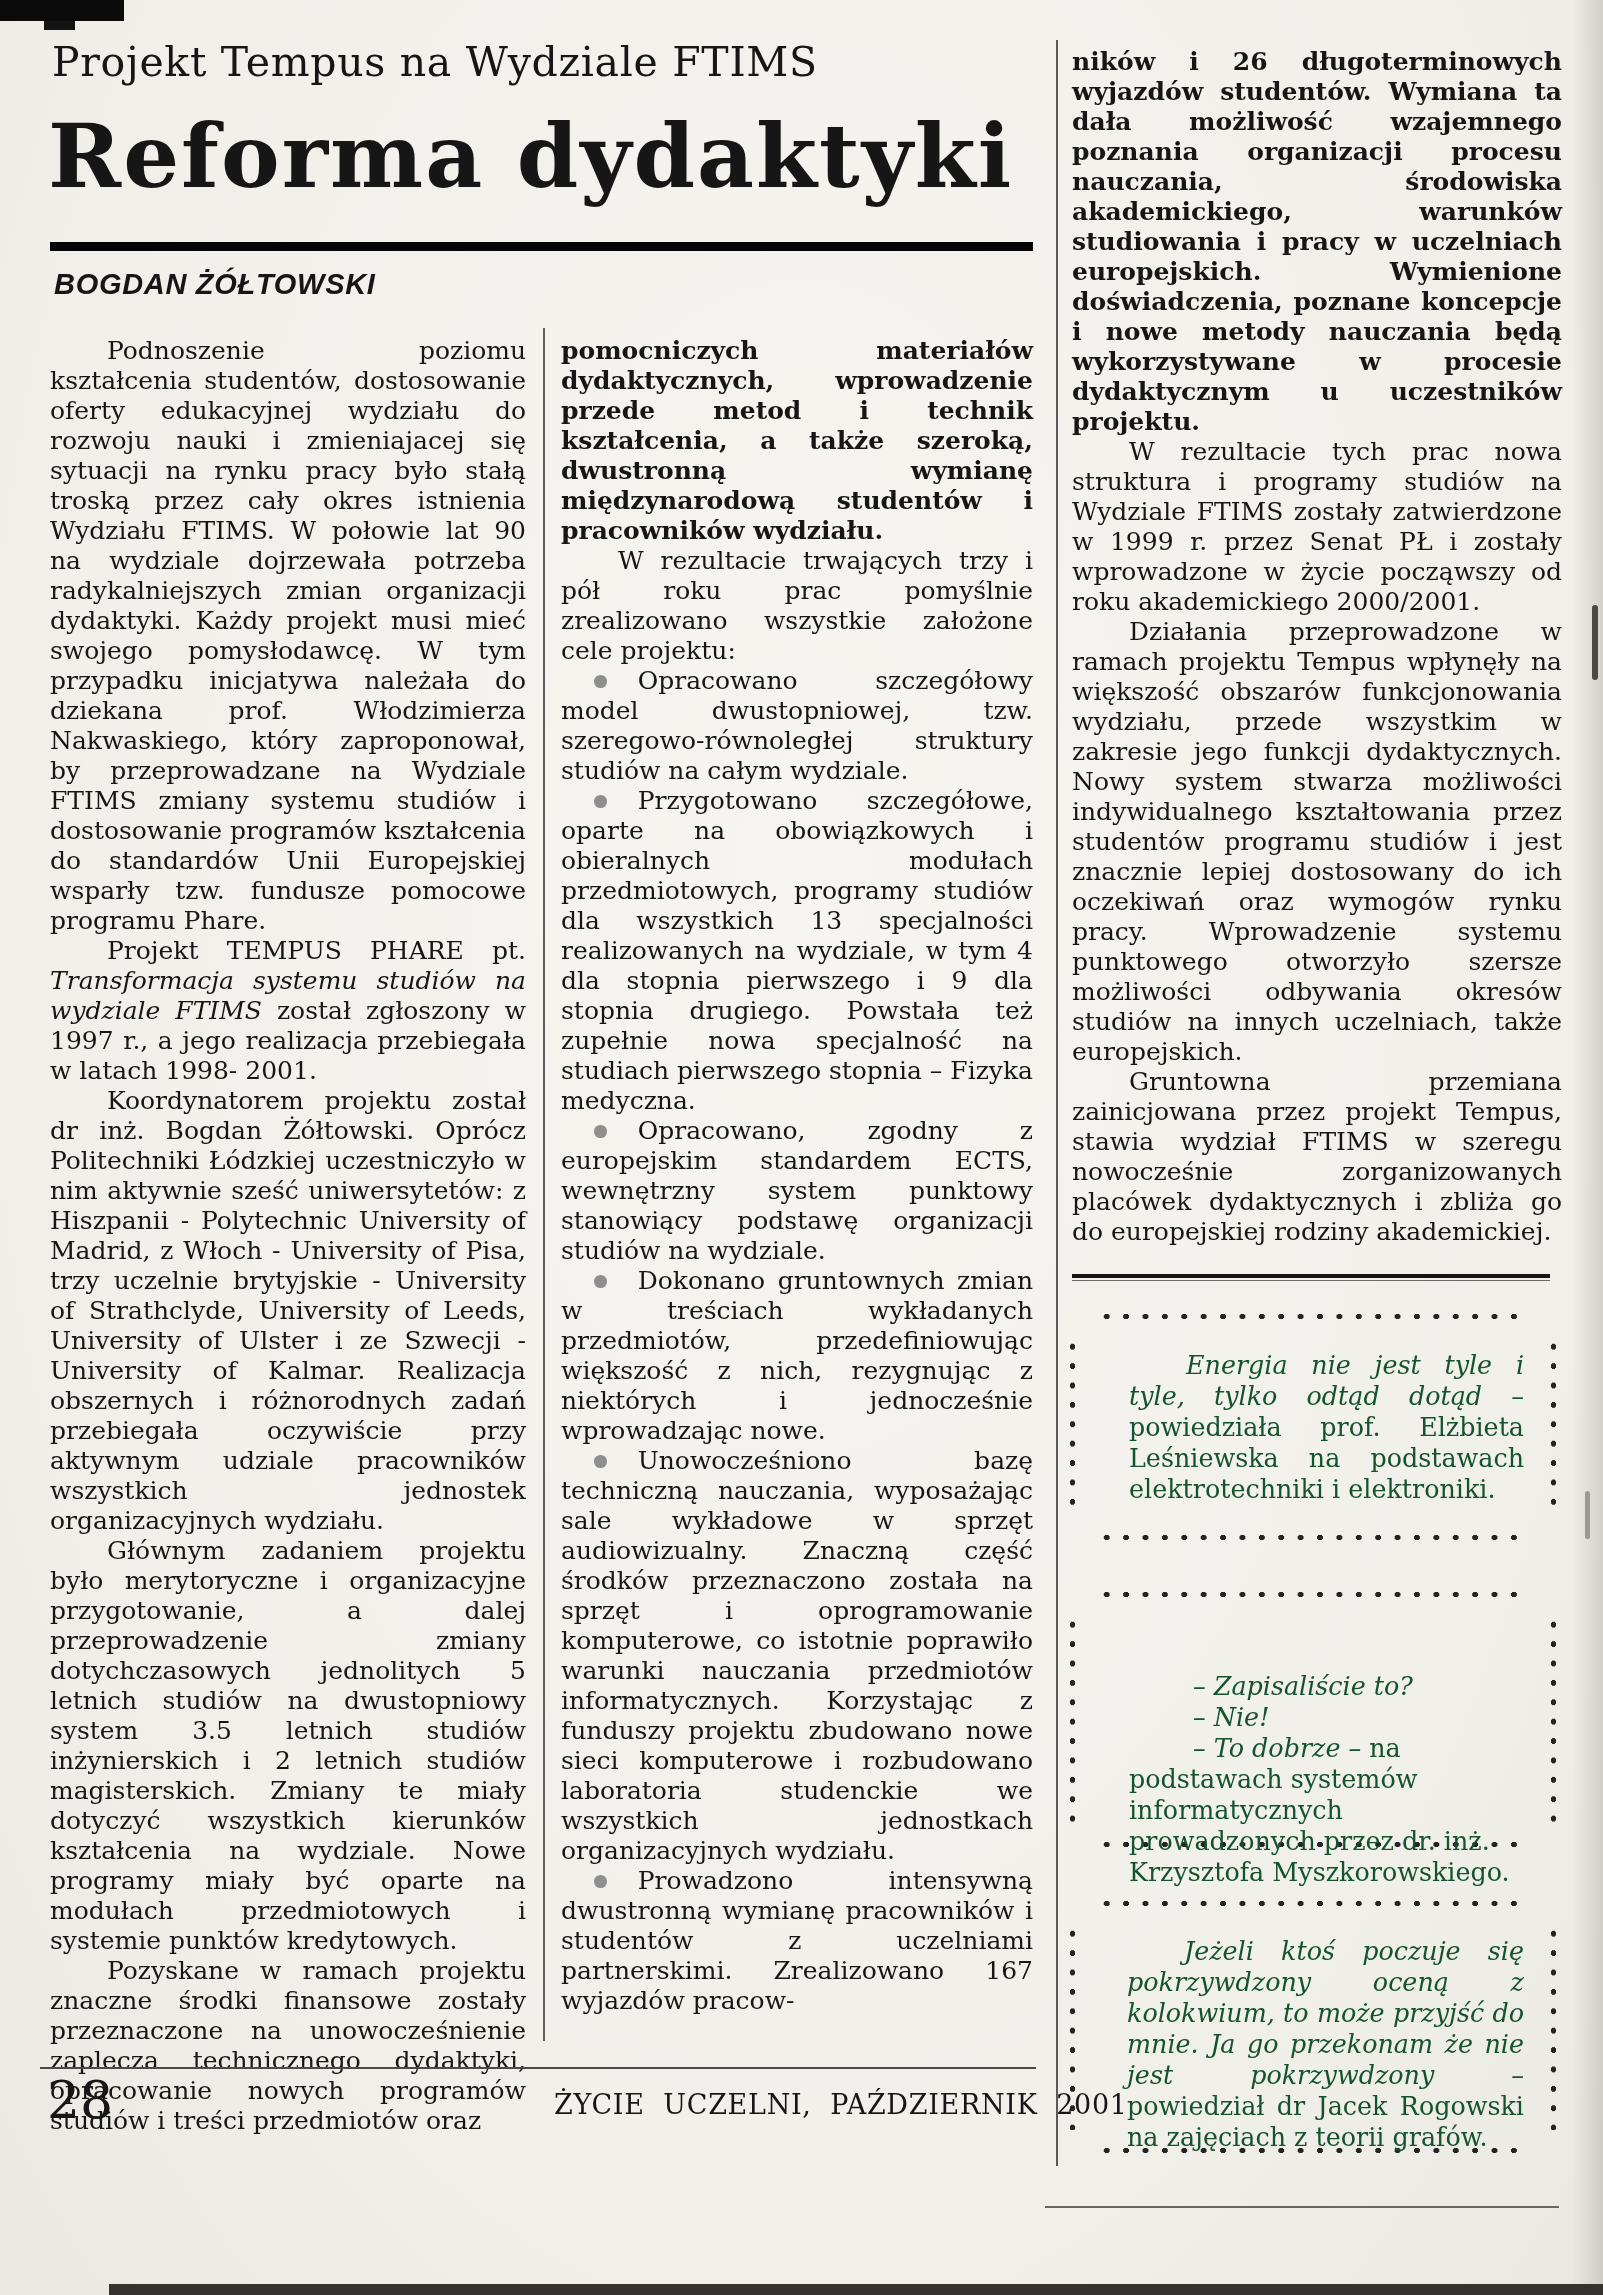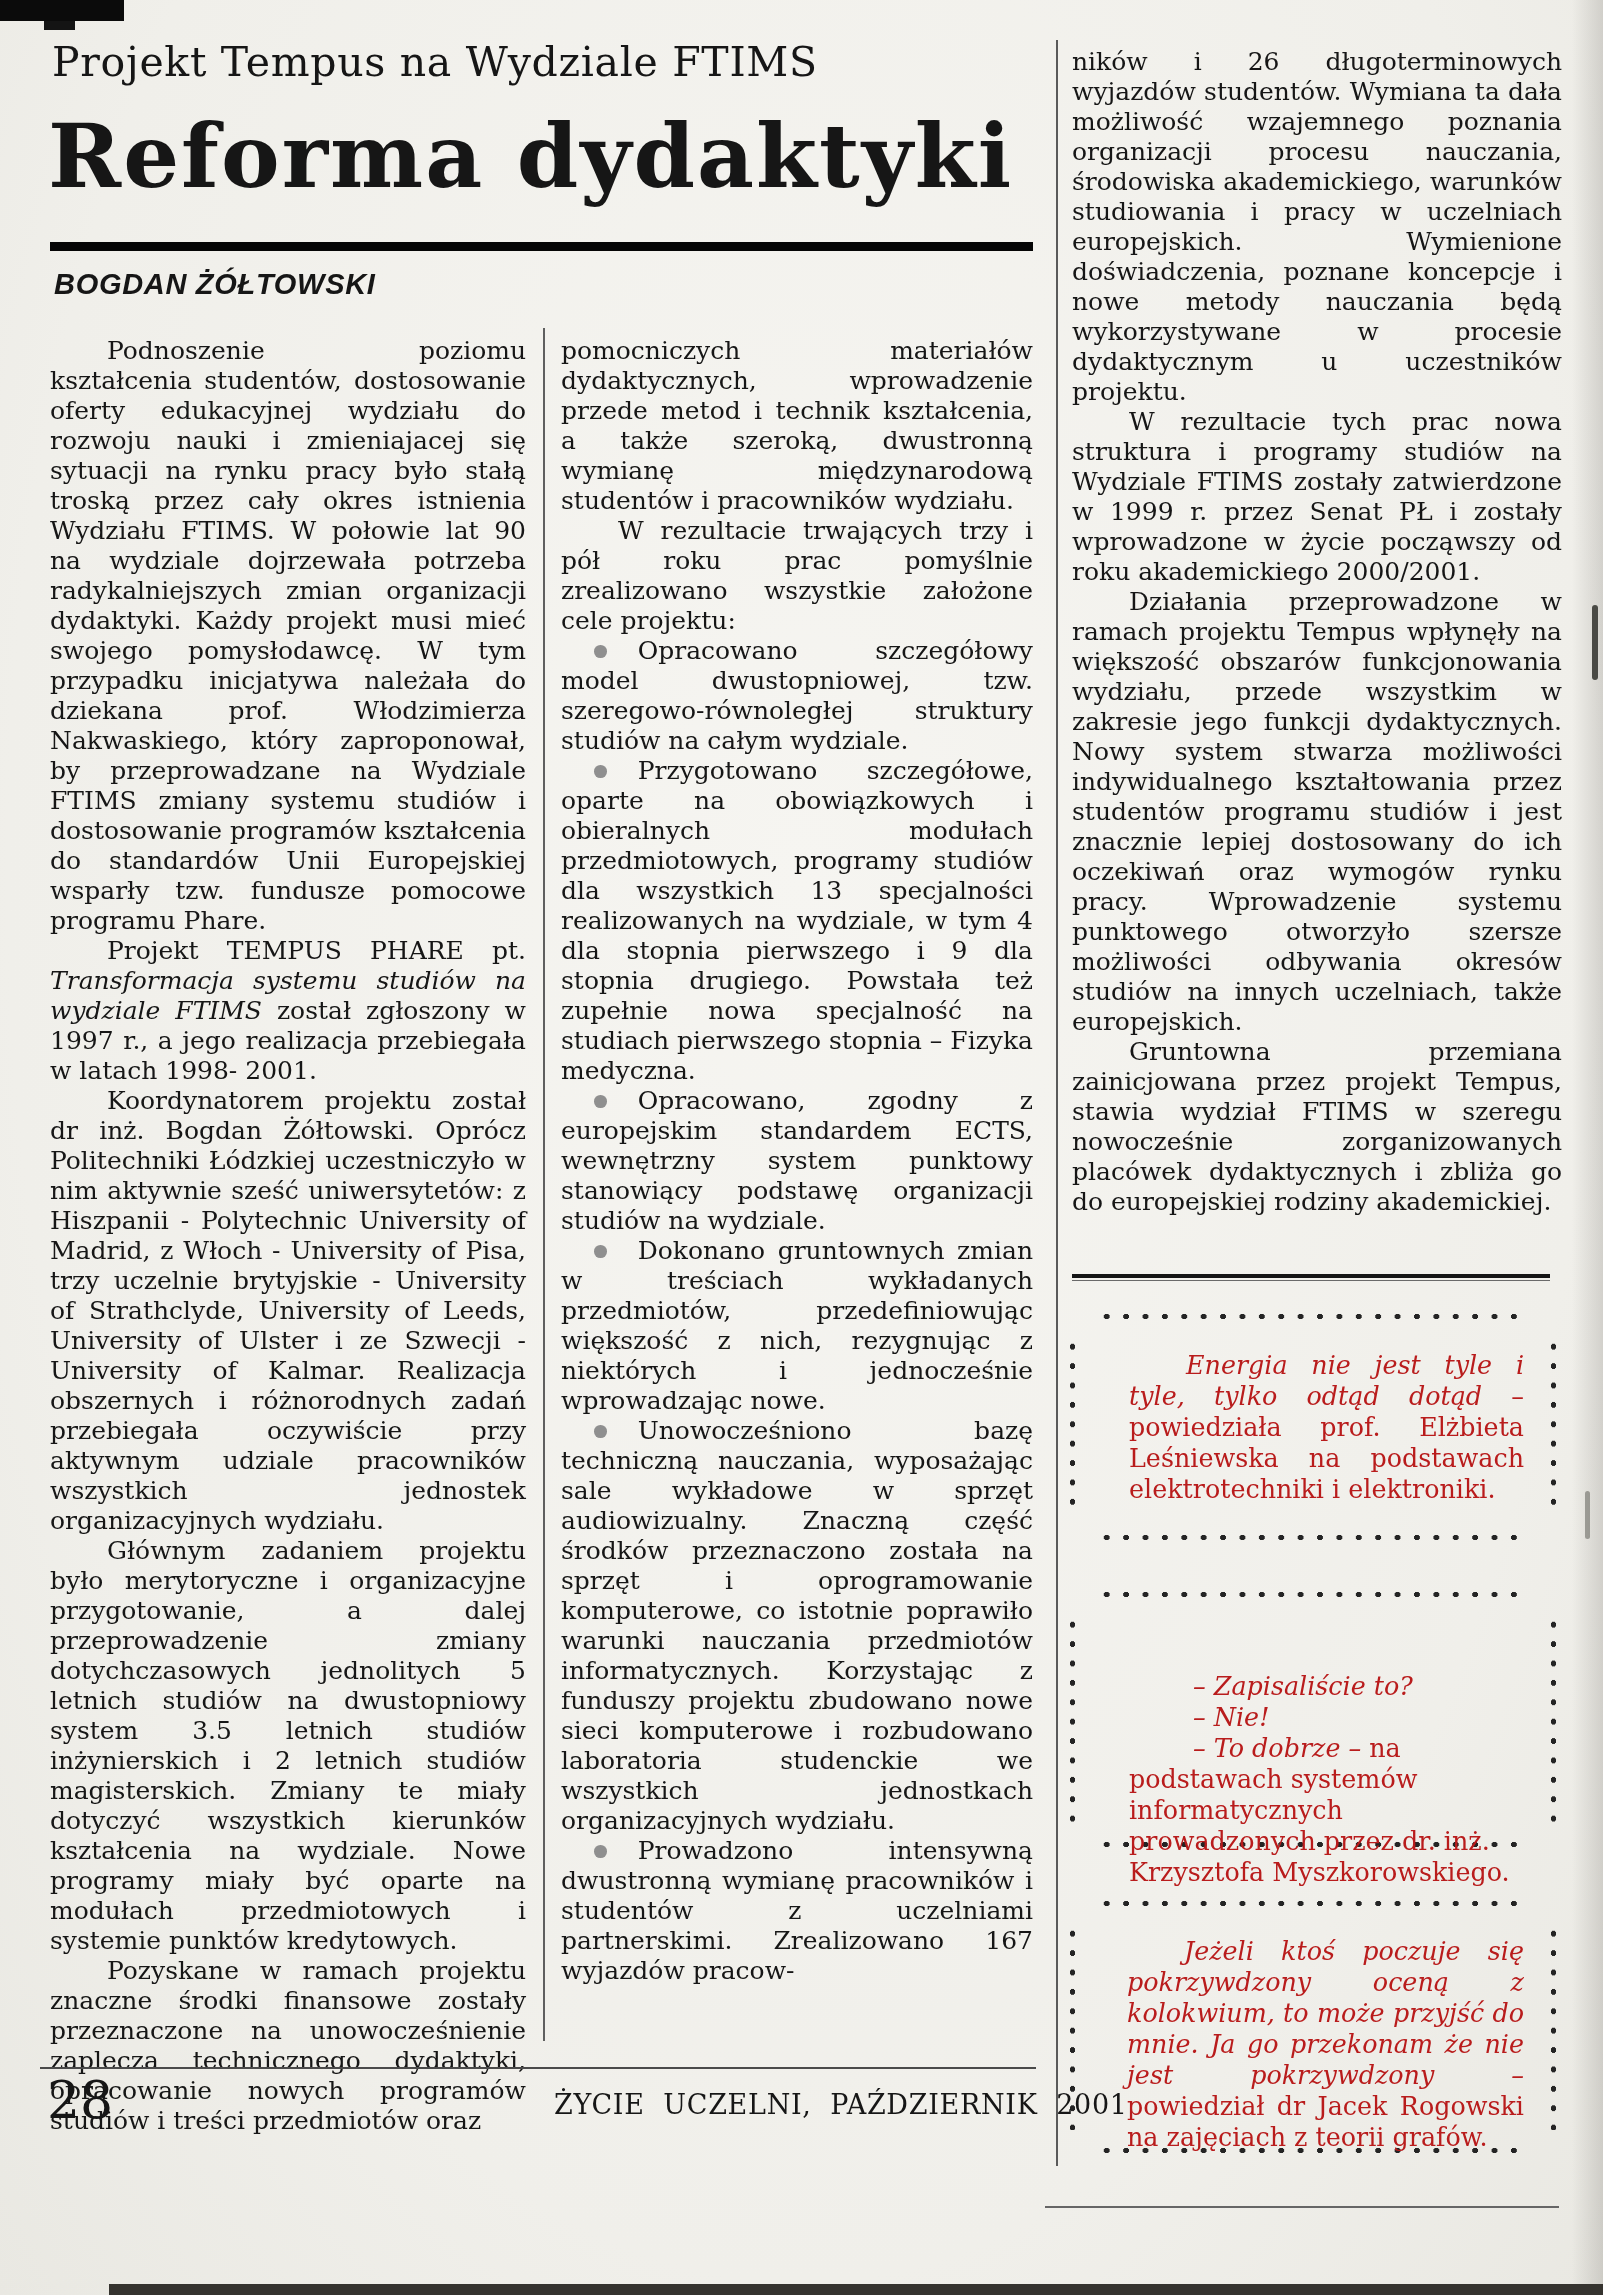--- a/index.html
+++ b/index.html
@@ -16,36 +16,36 @@
   #headline{left:48px;top:112px;font-size:88px;line-height:1;font-weight:700;letter-spacing:2px;white-space:nowrap;}
   #title-rule{left:50px;top:242px;width:983px;height:8.7px;background:#050505;}
   #author{left:54px;top:268px;font-family:"Liberation Sans", sans-serif;font-weight:700;font-style:italic;font-size:29px;letter-spacing:0.7px;white-space:nowrap;}
   
   .col{font-size:25px;line-height:30px;text-align:justify;}
   #col1{left:50px;top:336px;width:476px;}
   #col2{left:561px;top:336px;width:472px;}
   #col3{left:1072px;top:47px;width:490px;}
   .para{margin:0;text-align:justify;}
   .para.indent{text-indent:57px;}
-  .para.flush{text-indent:0;}
+  .para.flush{text-indent:0;font-weight:bold;}
   .para.bullet{text-indent:33px;}
   .bullet-dot{display:inline-block;width:12.7px;height:12.7px;border-radius:50%;background:#8f8f8f;margin-right:31px;vertical-align:1.3px;}
   .it{font-style:italic;text-align:center;}
   
   #vrule-1{left:543px;top:328px;width:2px;height:1713px;background:#5f5f5f;}
   #vrule-2{left:1056px;top:40px;width:2px;height:2126px;background:#5a5a5a;}
   #divider{left:1072px;top:1274px;width:478px;height:2px;border-top:4px solid #151515;border-bottom:1.3px solid #6a6a6a;}
   
   .quote-box{position:absolute;}
   .dots{position:absolute;}
   .dots.h{height:7.4px;left:32px;right:32px;background-image:radial-gradient(circle closest-side,#242424 72%,rgba(0,0,0,0) 78%);background-size:19.4px 7.4px;background-repeat:repeat-x;}
   .dots.v{width:7.4px;top:28px;bottom:28px;background-image:radial-gradient(circle closest-side,#242424 72%,rgba(0,0,0,0) 78%);background-size:7.4px 19.4px;background-repeat:repeat-y;}
   .dots.top{top:4px;} .dots.bottom{bottom:4px;}
   .dots.left{left:4px;} .dots.right{right:4px;}
-  .quote-text{position:absolute;font-size:25.4px;line-height:31px;color:#b91c1c;}
+  .quote-text{position:absolute;font-size:25.4px;line-height:31px;color:#14532d;}
   .quote-text .para{text-align:justify;}
   #qbox1{left:1065px;top:1309px;width:496px;height:236px;}
   #qbox2{left:1065px;top:1587px;width:496px;height:265px;}
   #qbox3{left:1065px;top:1896px;width:496px;height:262px;}
   #qbox1 .quote-text{top:41px;left:64px;right:37px;}
   #qbox2 .quote-text{top:84px;left:64px;right:37px;}
   #qbox3 .quote-text{top:40px;left:62px;right:37px;}
   #qbox2 .para{text-indent:64px;text-align:left;}
   
   #footer-rule-left{left:40px;top:2067px;width:996px;height:2px;background:#4a4a4a;}

